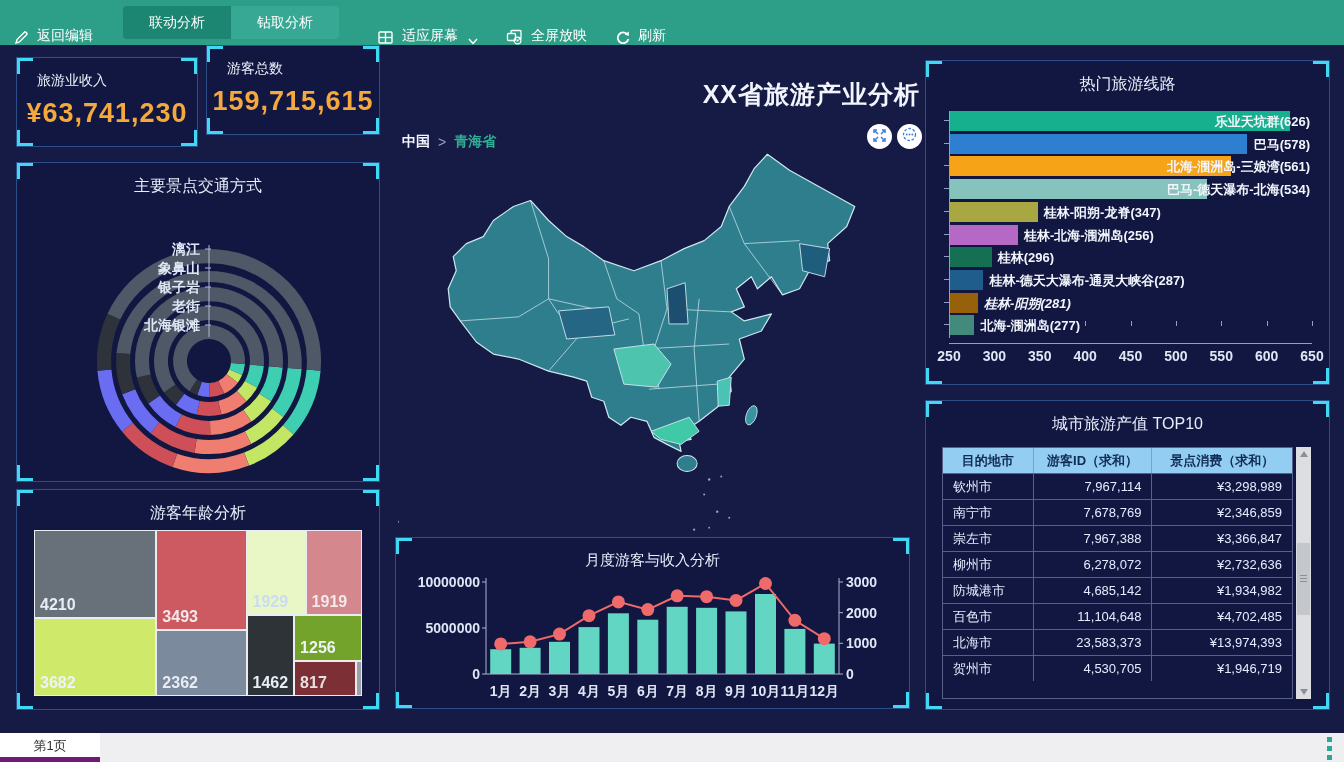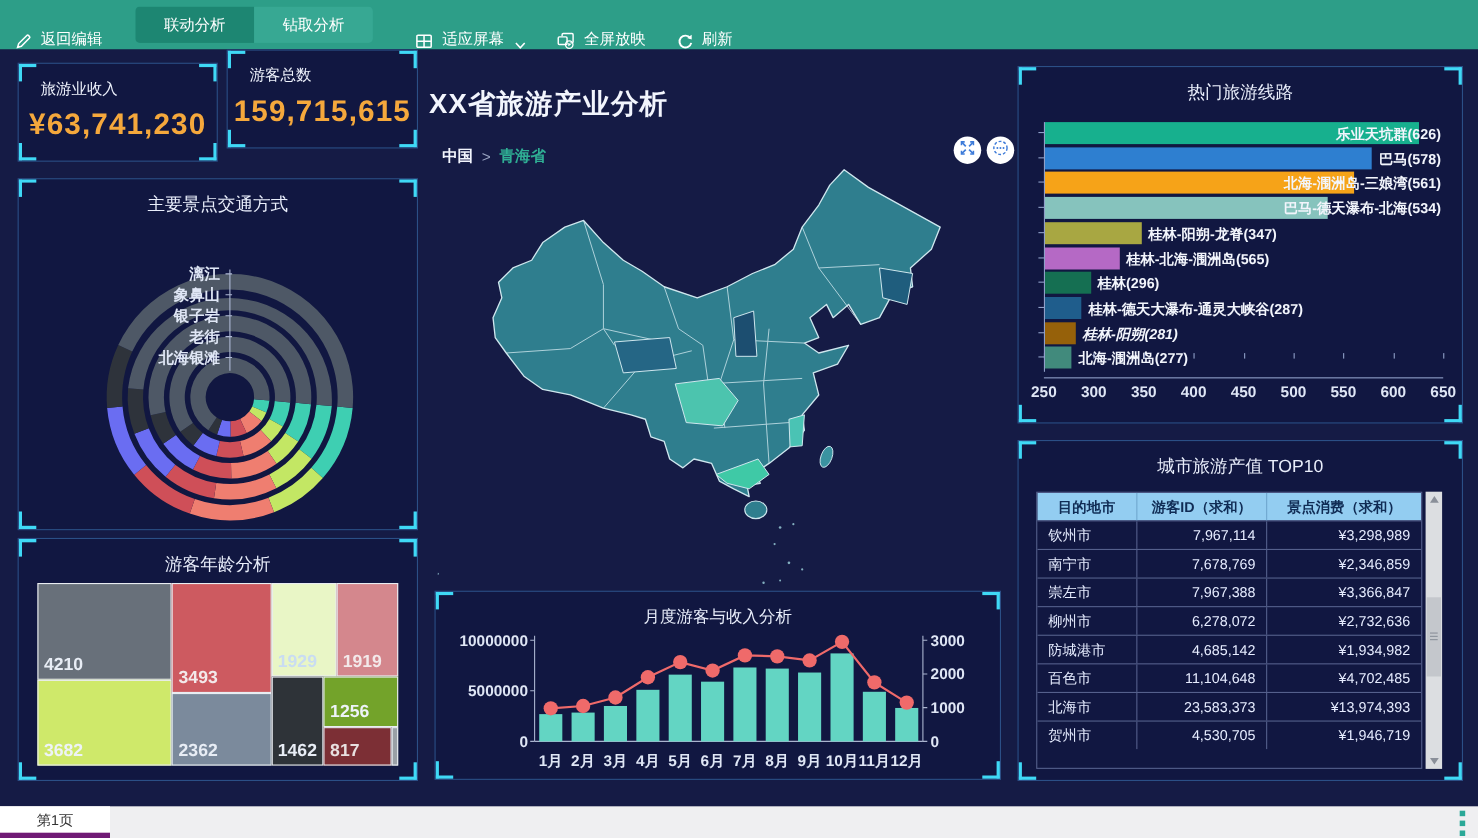--- a/index.html
+++ b/index.html
@@ -68,21 +68,21 @@
   .scrollbar { position:absolute; right:18px; top:46px; bottom:10px; width:15px; background:#dcdee1; }
   .sb-arrow { position:absolute; left:0; width:15px; height:14px; display:flex; align-items:center; justify-content:center; }
   .sb-arrow span { width:0; height:0; border-left:4px solid transparent; border-right:4px solid transparent; }
   .sb-up { top:0; } .sb-up span { border-bottom:6px solid #8a8f99; }
   .sb-down { bottom:0; } .sb-down span { border-top:6px solid #8a8f99; }
   .sb-thumb { position:absolute; left:1px; top:38%; width:13px; height:72px; background:#c4c7cc;
               display:flex; flex-direction:column; gap:2px; align-items:center; justify-content:center; }
   .sb-thumb i { width:7px; height:1px; background:#8a8f99; }
 
   
-  .center-title { position:absolute; left:390px; top:33px; width:530px; text-align:left;
+  .center-title { position:absolute; left:390px; top:33px; width:530px; text-align:right;
                   font-size:25px; font-weight:bold; color:#f2f5fd; letter-spacing:1px; }
   .breadcrumb { position:absolute; left:402px; top:88px; font-size:14px; font-weight:bold; display:flex; gap:8px; align-items:center; }
   .bc-root { color:#f2f5fd; cursor:pointer; }
   .bc-sep { color:#98a2c0; font-weight:normal; }
   .bc-cur { color:#2fae94; cursor:pointer; }
   .map-tools { position:absolute; left:867px; top:79px; display:flex; gap:5px; }
   .map-tool { width:25px; height:25px; border-radius:50%; background:#fff; display:flex; align-items:center; justify-content:center; cursor:pointer; }
   .map-wrap { position:absolute; left:398px; top:103px; width:522px; height:392px; }
 
   
@@ -404,21 +404,21 @@
             <span class="route-label" style="right: 2px;">巴马-德天瀑布-北海(534)</span>
           </div>
           <div class="route-row" style="top: 90.8px;">
             <i class="route-tick"></i>
             <div class="route-bar" style="width: 24.25%; background: rgb(168, 167, 66);"></div>
             <span class="route-label" style="left: calc(24.25% + 6px);">桂林-阳朔-龙脊(347)</span>
           </div>
           <div class="route-row" style="top: 113.5px;">
             <i class="route-tick"></i>
             <div class="route-bar" style="width: 18.75%; background: rgb(181, 105, 197);"></div>
-            <span class="route-label" style="left: calc(18.75% + 6px);">桂林-北海-涠洲岛(565)</span>
+            <span class="route-label" style="left: calc(18.75% + 6px);">桂林-北海-涠洲岛(256)</span>
           </div>
           <div class="route-row" style="top: 136.2px;">
             <i class="route-tick"></i>
             <div class="route-bar" style="width: 11.5%; background: rgb(21, 111, 82);"></div>
             <span class="route-label" style="left: calc(11.5% + 6px);">桂林(296)</span>
           </div>
           <div class="route-row" style="top: 158.9px;">
             <i class="route-tick"></i>
             <div class="route-bar" style="width: 9.25%; background: rgb(31, 93, 140);"></div>
             <span class="route-label" style="left: calc(9.25% + 6px);">桂林-德天大瀑布-通灵大峡谷(287)</span>

